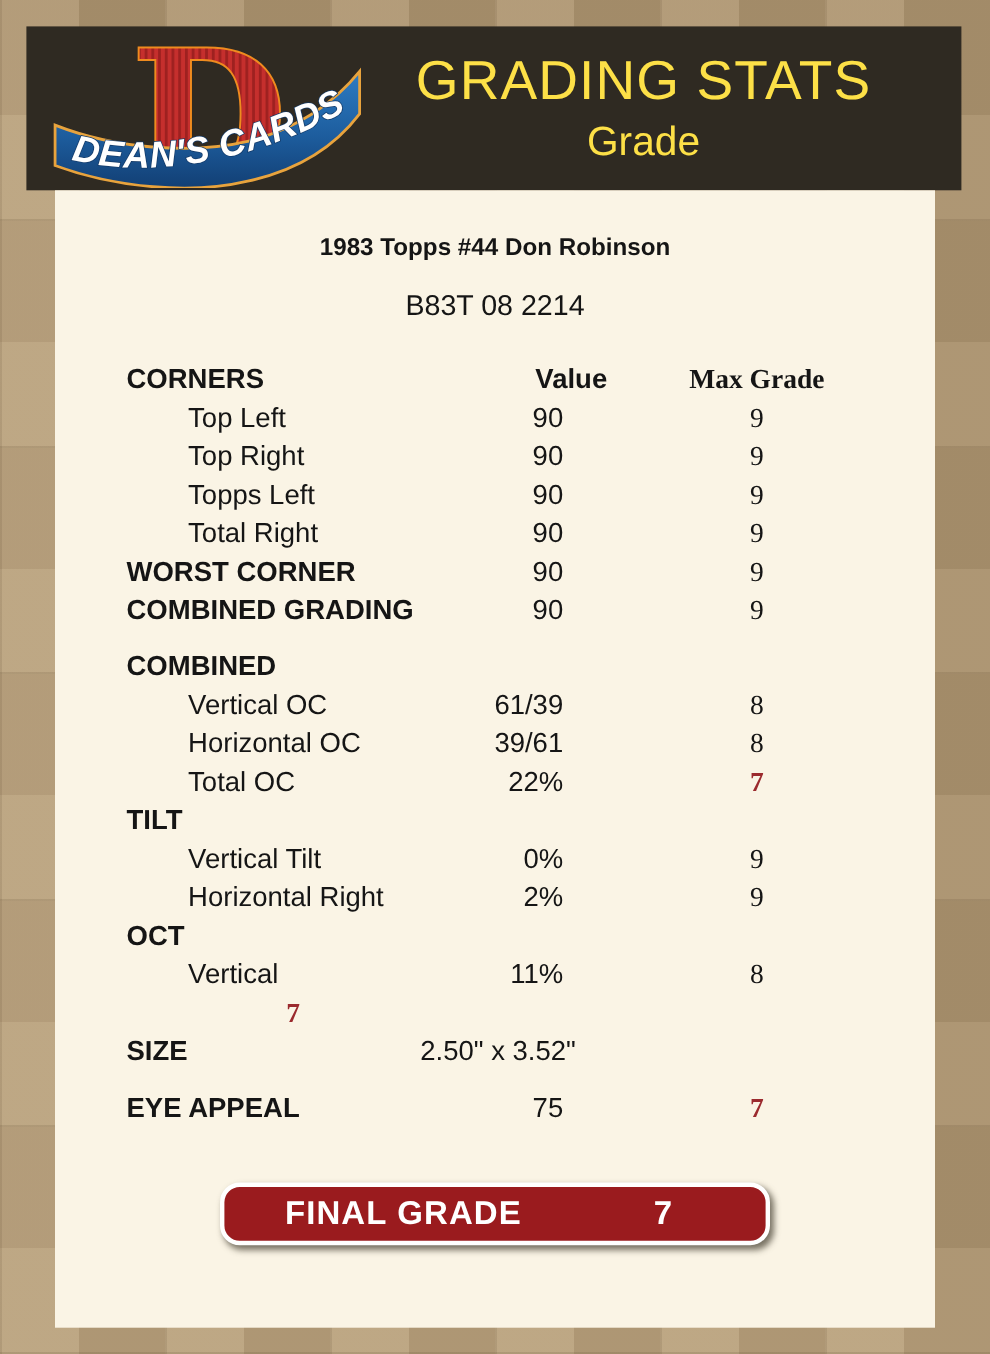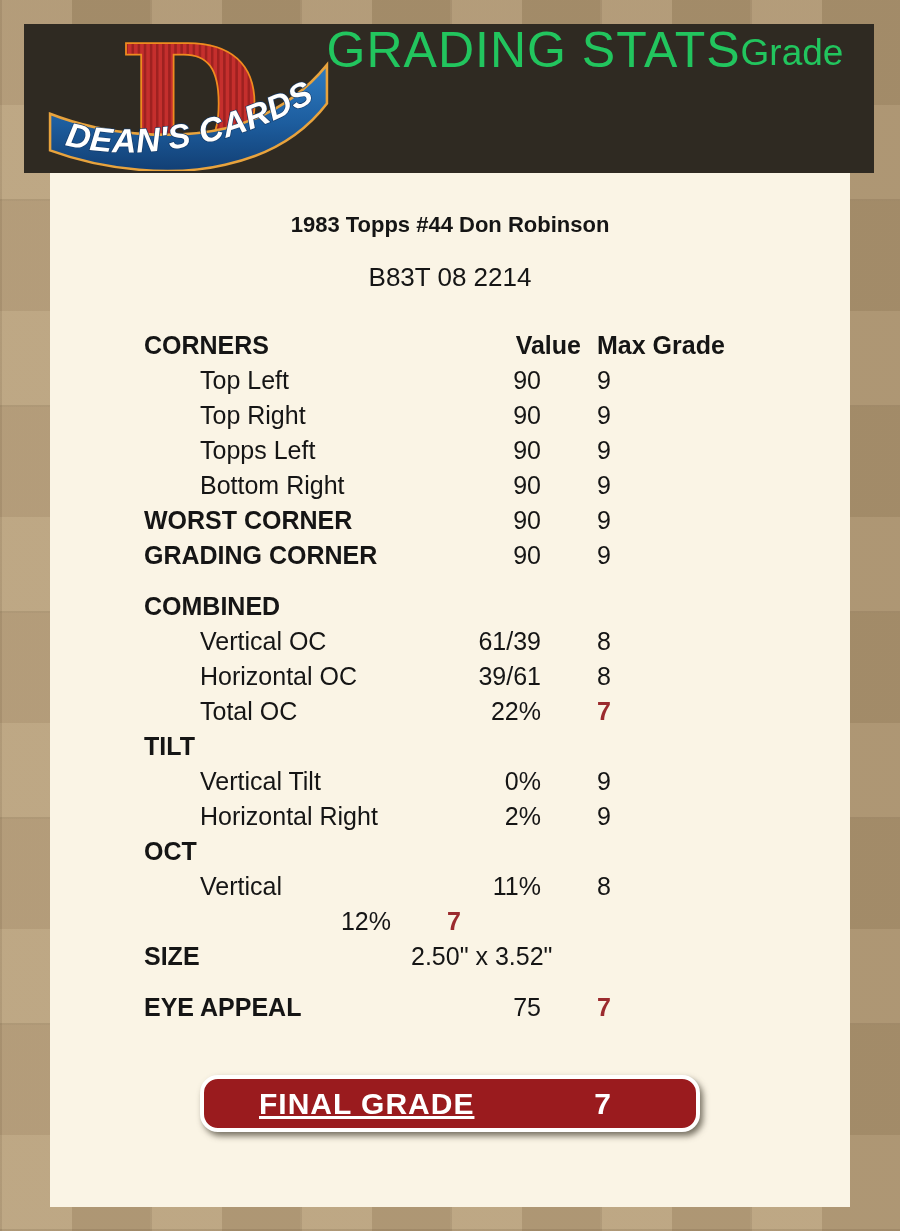--- a/index.html
+++ b/index.html
@@ -18,54 +18,54 @@
       repeating-linear-gradient(0deg, rgba(255,246,226,0.07) 0 96px, rgba(0,0,0,0.04) 96px 206px);
   }
   
   .header-bar {
     position:absolute; left:24px; top:24px; width:850px; height:149px;
     background:#2f2a22;
   }
   .logo-wrap { position:absolute; left:22px; top:2px; width:285px; height:145px; }
   .header-text {
     position:absolute; left:280px; right:8px; top:0; height:100%;
-    display:flex; justify-content:center; align-items:flex-start;
-    color:#22c55e;
+    display:flex; flex-direction:column; justify-content:center; align-items:center;
+    color:#fde047;
   }
   .h-title { font-size:50px; letter-spacing:1px; line-height:1.05; }
   .h-sub   { font-size:37px; margin-top:8px; }
   
   .card {
     position:absolute; left:50px; top:173px; width:800px; height:1034px;
     background:#faf4e5; color:#151515;
   }
   .card-title  { text-align:center; margin-top:36px; font-size:22px; font-weight:bold; line-height:31px; }
   .card-serial { text-align:center; margin-top:22px;  font-size:26px; line-height:30px; }
   
-  .stats { padding-left:94px; margin-top:36px; }
+  .stats { padding-left:65px; margin-top:36px; }
   .row { display:grid; grid-template-columns:267px 150px 276px; height:35px; line-height:35px; font-size:25px; }
   .row.gap { margin-top:16px; }
   .cell { white-space:nowrap; }
   .row.bold .label, .row.header .label { font-weight:bold; }
   .row.header .value, .row.header .max { font-weight:bold; }
   .row.indent .label { padding-left:56px; }
   .cell.value { text-align:right; padding-right:20px; }
   .row.header .cell.value { padding-right:0; margin-right:-20px; }
-  .cell.max { padding-left:36px; }
+  .cell.max { text-align:center; padding-left:36px;font-family:Liberation Serif, serif; }
   .cell.max.red { color:#9b2a2e; font-weight:bold; }
   
   .final-grade {
     width:500px; height:57px; margin:50px 0 0 150px;
     background:#9a1b1e; border:4px solid #ffffff; border-radius:18px;
     box-shadow:3px 4px 6px rgba(96,90,76,0.85);
     display:flex; align-items:center;
     color:#ffffff; font-weight:bold; font-size:30px;
     box-sizing:border-box;
   }
-  .fg-label { margin-left:55px; letter-spacing:1px;text-decoration:underline; }
+  .fg-label { margin-left:55px; letter-spacing:1px; }
   .fg-value { margin-left:auto; margin-right:85px; }
 </style>
 </head>
 <body>
 
 <div class="page">
 
   <div class="header-bar">
 
     <div class="logo-wrap">
@@ -117,31 +117,31 @@
     <div class="cell label">Top Right</div>
     <div class="cell value">90</div>
     <div class="cell max">9</div>
   </div>
         <div class="row indent">
     <div class="cell label">Topps Left</div>
     <div class="cell value">90</div>
     <div class="cell max">9</div>
   </div>
         <div class="row indent">
-    <div class="cell label">Bottom Right</div>
+    <div class="cell label">Total Right</div>
     <div class="cell value">90</div>
     <div class="cell max">9</div>
   </div>
         <div class="row bold">
     <div class="cell label">WORST CORNER</div>
     <div class="cell value">90</div>
     <div class="cell max">9</div>
   </div>
         <div class="row bold">
-    <div class="cell label">GRADING CORNER</div>
+    <div class="cell label">COMBINED GRADING</div>
     <div class="cell value">90</div>
     <div class="cell max">9</div>
   </div>
         <div class="row bold gap">
     <div class="cell label">COMBINED</div>
     <div class="cell value"></div>
     <div class="cell max"></div>
   </div>
         <div class="row indent">
     <div class="cell label">Vertical OC</div>
@@ -177,21 +177,20 @@
     <div class="cell label">OCT</div>
     <div class="cell value"></div>
     <div class="cell max"></div>
   </div>
         <div class="row indent">
     <div class="cell label">Vertical</div>
     <div class="cell value">11%</div>
     <div class="cell max">8</div>
   </div>
         <div class="row indent">
-    <div class="cell value">12%</div>
     <div class="cell max red">7</div>
   </div>
         <div class="row bold">
     <div class="cell label">SIZE</div>
     <div class="cell value">2.50" x 3.52"</div>
     <div class="cell max"></div>
   </div>
         <div class="row bold gap">
     <div class="cell label">EYE APPEAL</div>
     <div class="cell value">75</div>

